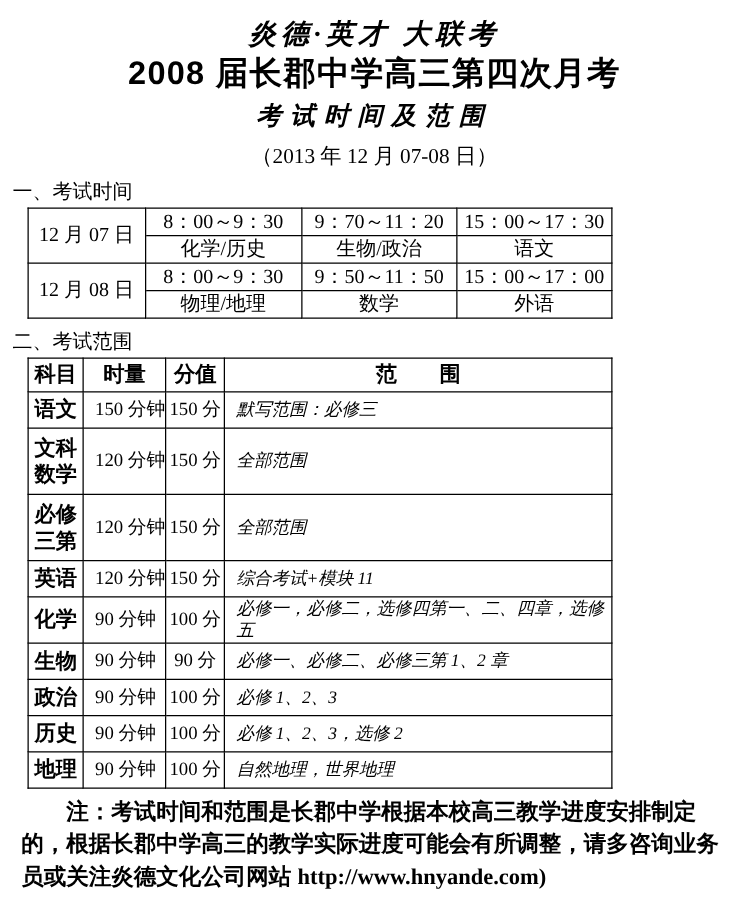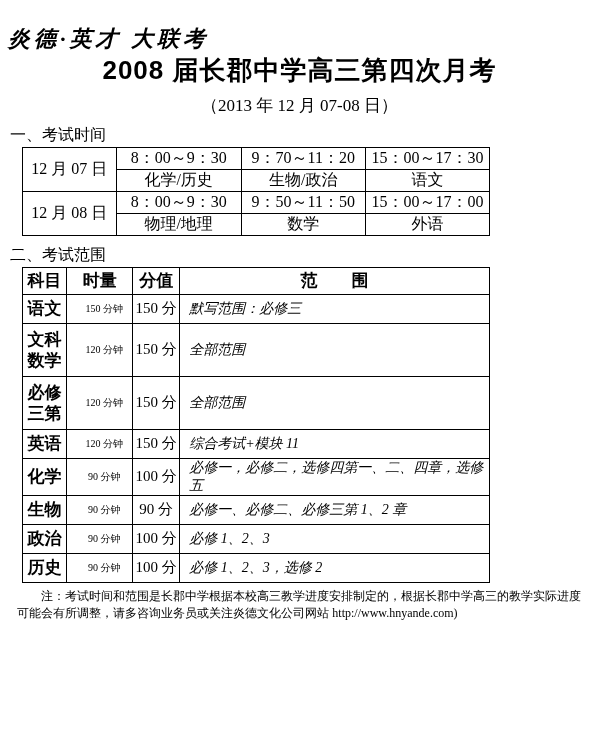--- a/index.html
+++ b/index.html
@@ -6,22 +6,22 @@
     margin: 0; padding: 0;
     width: 601px; height: 729px;
     background: #fff; color: #000;
     font-family: "Liberation Serif", serif;
     overflow: hidden;
   }
   .page { box-sizing: border-box; width: 601px; height: 729px; padding: 14px 10px 0 8px; }
 
   
   .brand {
-    text-align: left; font-style: italic; font-weight: 600;
-    font-size: 22px; letter-spacing: 4px; line-height: 1.15; margin-top: 12px;
+    text-align: center; font-style: italic; font-weight: 600;
+    font-size: 22px; letter-spacing: 4px; line-height: 1.15;
   }
   .main-title {
     text-align: center; font-weight: bold;
     font-family: "Liberation Sans", sans-serif;
     font-size: 26px; letter-spacing: 1px; margin-top: 5px; line-height: 1.1;
   }
   .subtitle {
     text-align: center; font-style: italic; font-weight: 600;
     font-size: 20px; letter-spacing: 7px; margin-top: 9px; line-height: 1.1;
   }
@@ -52,39 +52,40 @@
   .scope-table td { height: 28px; }
   .scope-table tr.tall td { height: 52px; }
   .scope-table .c-subj { width: 9.3%; }
   .scope-table .c-dur  { width: 14.1%; }
   .scope-table .c-score{ width: 9.9%; }
   .scope-table .c-scope{ width: 66.7%; }
   .cell-subject {
     font-family: "Liberation Sans", sans-serif;
     font-weight: bold; font-size: 17px; text-align: center; line-height: 1.25;
   }
-  .cell-duration { font-size: 10px; text-align: center; padding-left: 9px; }
+  .cell-duration { font-size: 15px; text-align: left; padding-left: 9px; }
   .cell-score    { font-size: 15px; text-align: center; }
   .cell-scope    { font-size: 14px; font-style: italic; text-align: left; padding-left: 9px; }
 
   
   .note {
     margin: 5px 9px 0 9px; text-indent: 2em;
     font-family: "Liberation Sans", sans-serif;
-    font-size: 12px; line-height: 1.45;
+    font-size: 18px; line-height: 1.45; font-weight: bold;
   }
   .note .url { font-family: "Liberation Serif", serif; font-style: normal; }
 </style>
 </head>
 <body>
 
 <div class="page">
 
   <div class="brand">炎德·英才 大联考</div>
   <div class="main-title">2008 届长郡中学高三第四次月考</div>
+  <div class="subtitle">考试时间及范围</div>
   <div class="dateline">（2013 年 12 月 07-08 日）</div>
 
   <div class="sec-heading">一、考试时间</div>
 
   <table class="time-table">
     <tbody>
         <tr>
       <td class="c-date" rowspan="2">12 月 07 日</td>
       <td class="c-s1">8：00～9：30</td>
       <td class="c-s2">9：70～11：20</td>
@@ -160,18 +161,24 @@
       <td class="cell-duration">90 分钟</td>
       <td class="cell-score">100 分</td>
       <td class="cell-scope">必修 1、2、3</td>
     </tr>
     <tr>
       <td class="cell-subject">历史</td>
       <td class="cell-duration">90 分钟</td>
       <td class="cell-score">100 分</td>
       <td class="cell-scope">必修 1、2、3，选修 2</td>
     </tr>
+    <tr>
+      <td class="cell-subject">地理</td>
+      <td class="cell-duration">90 分钟</td>
+      <td class="cell-score">100 分</td>
+      <td class="cell-scope">自然地理，世界地理</td>
+    </tr>
   </tbody>
     </table>
 
   <p class="note"><span>注：考试时间和范围是长郡中学根据本校高三教学进度安排制定的，根据长郡中学高三的教学实际进度可能会有所调整，请多咨询业务员或关注炎德文化公司网站</span> <span class="url">http://www.hnyande.com)</span></p>
 
 </div>
 
 </body></html>

